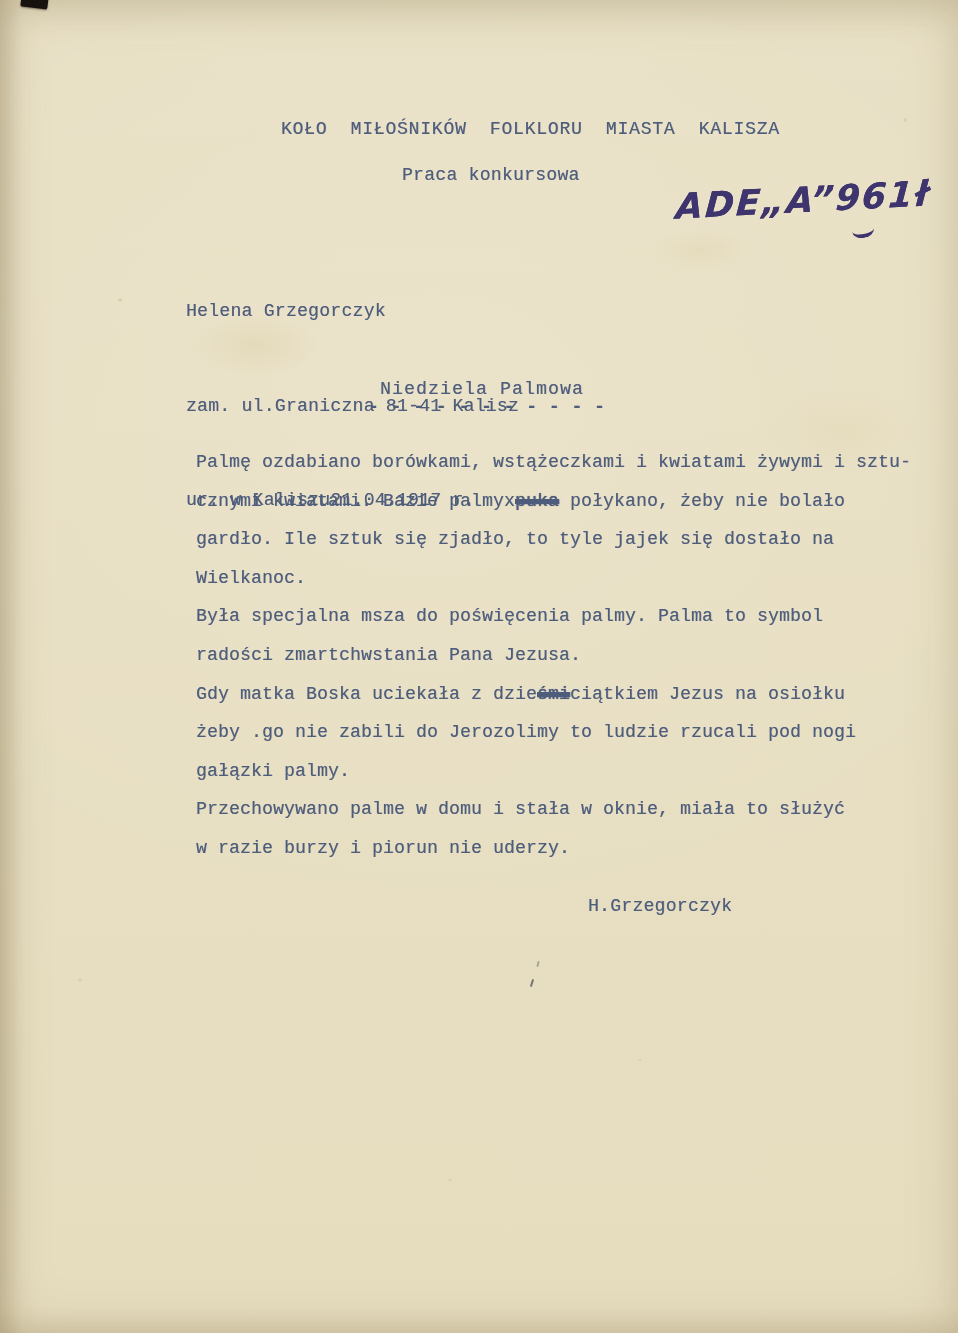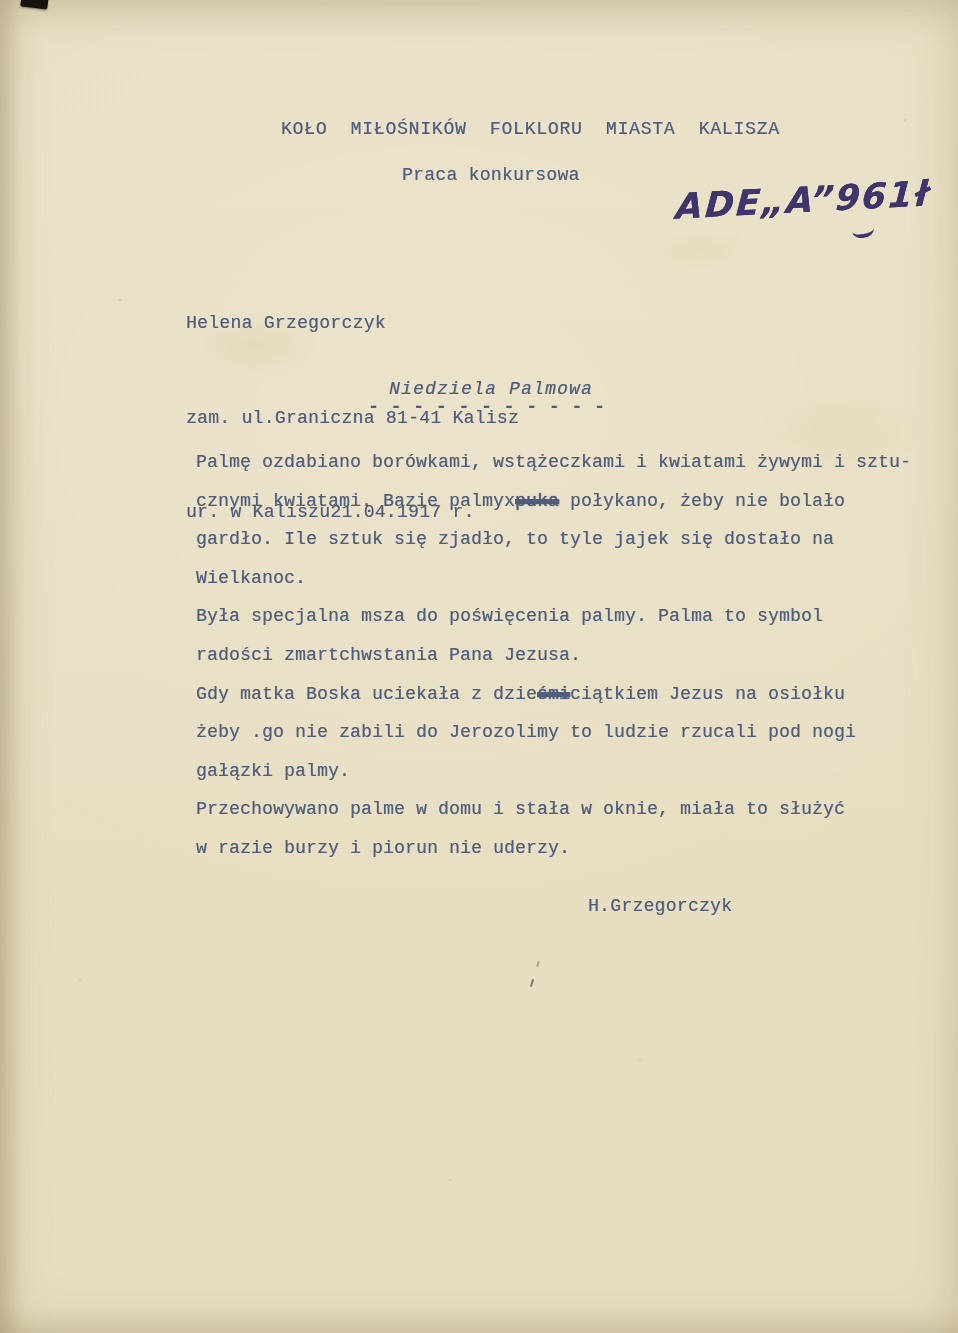--- a/index.html
+++ b/index.html
@@ -27,22 +27,22 @@
   }
   .type{
     position:absolute;
     font-size:18px;
     letter-spacing:.3px;
     text-shadow:.4px .4px .6px rgba(78,93,124,.55);
     white-space:pre;
   }
   .org{left:281px;top:119px;letter-spacing:.8px;}
   .subtitle{left:402px;top:157px;margin-top:8px;}
-  .author{left:186px;top:245px;line-height:31.5px;}
-  .doctitle{left:389px;top:379px;letter-spacing:1.2px;font-style:italic;}
+  .author{left:186px;top:233px;line-height:31.5px;}
+  .doctitle{left:380px;top:379px;letter-spacing:1.2px;}
   .dashrow{left:368px;top:397px;font-weight:700;letter-spacing:.5px;}
   .body{left:172px;top:443px;line-height:38.6px;letter-spacing:.2px;width:760px;}
   .tline{height:38.6px;margin-left:24px;}
   .para{margin:0;}
   s.struck{
     text-decoration:line-through;
     text-decoration-thickness:4.5px;
     font-weight:400;
     text-shadow:0 0 1px rgba(78,93,124,.9), .4px .4px .6px rgba(78,93,124,.6);
   }

